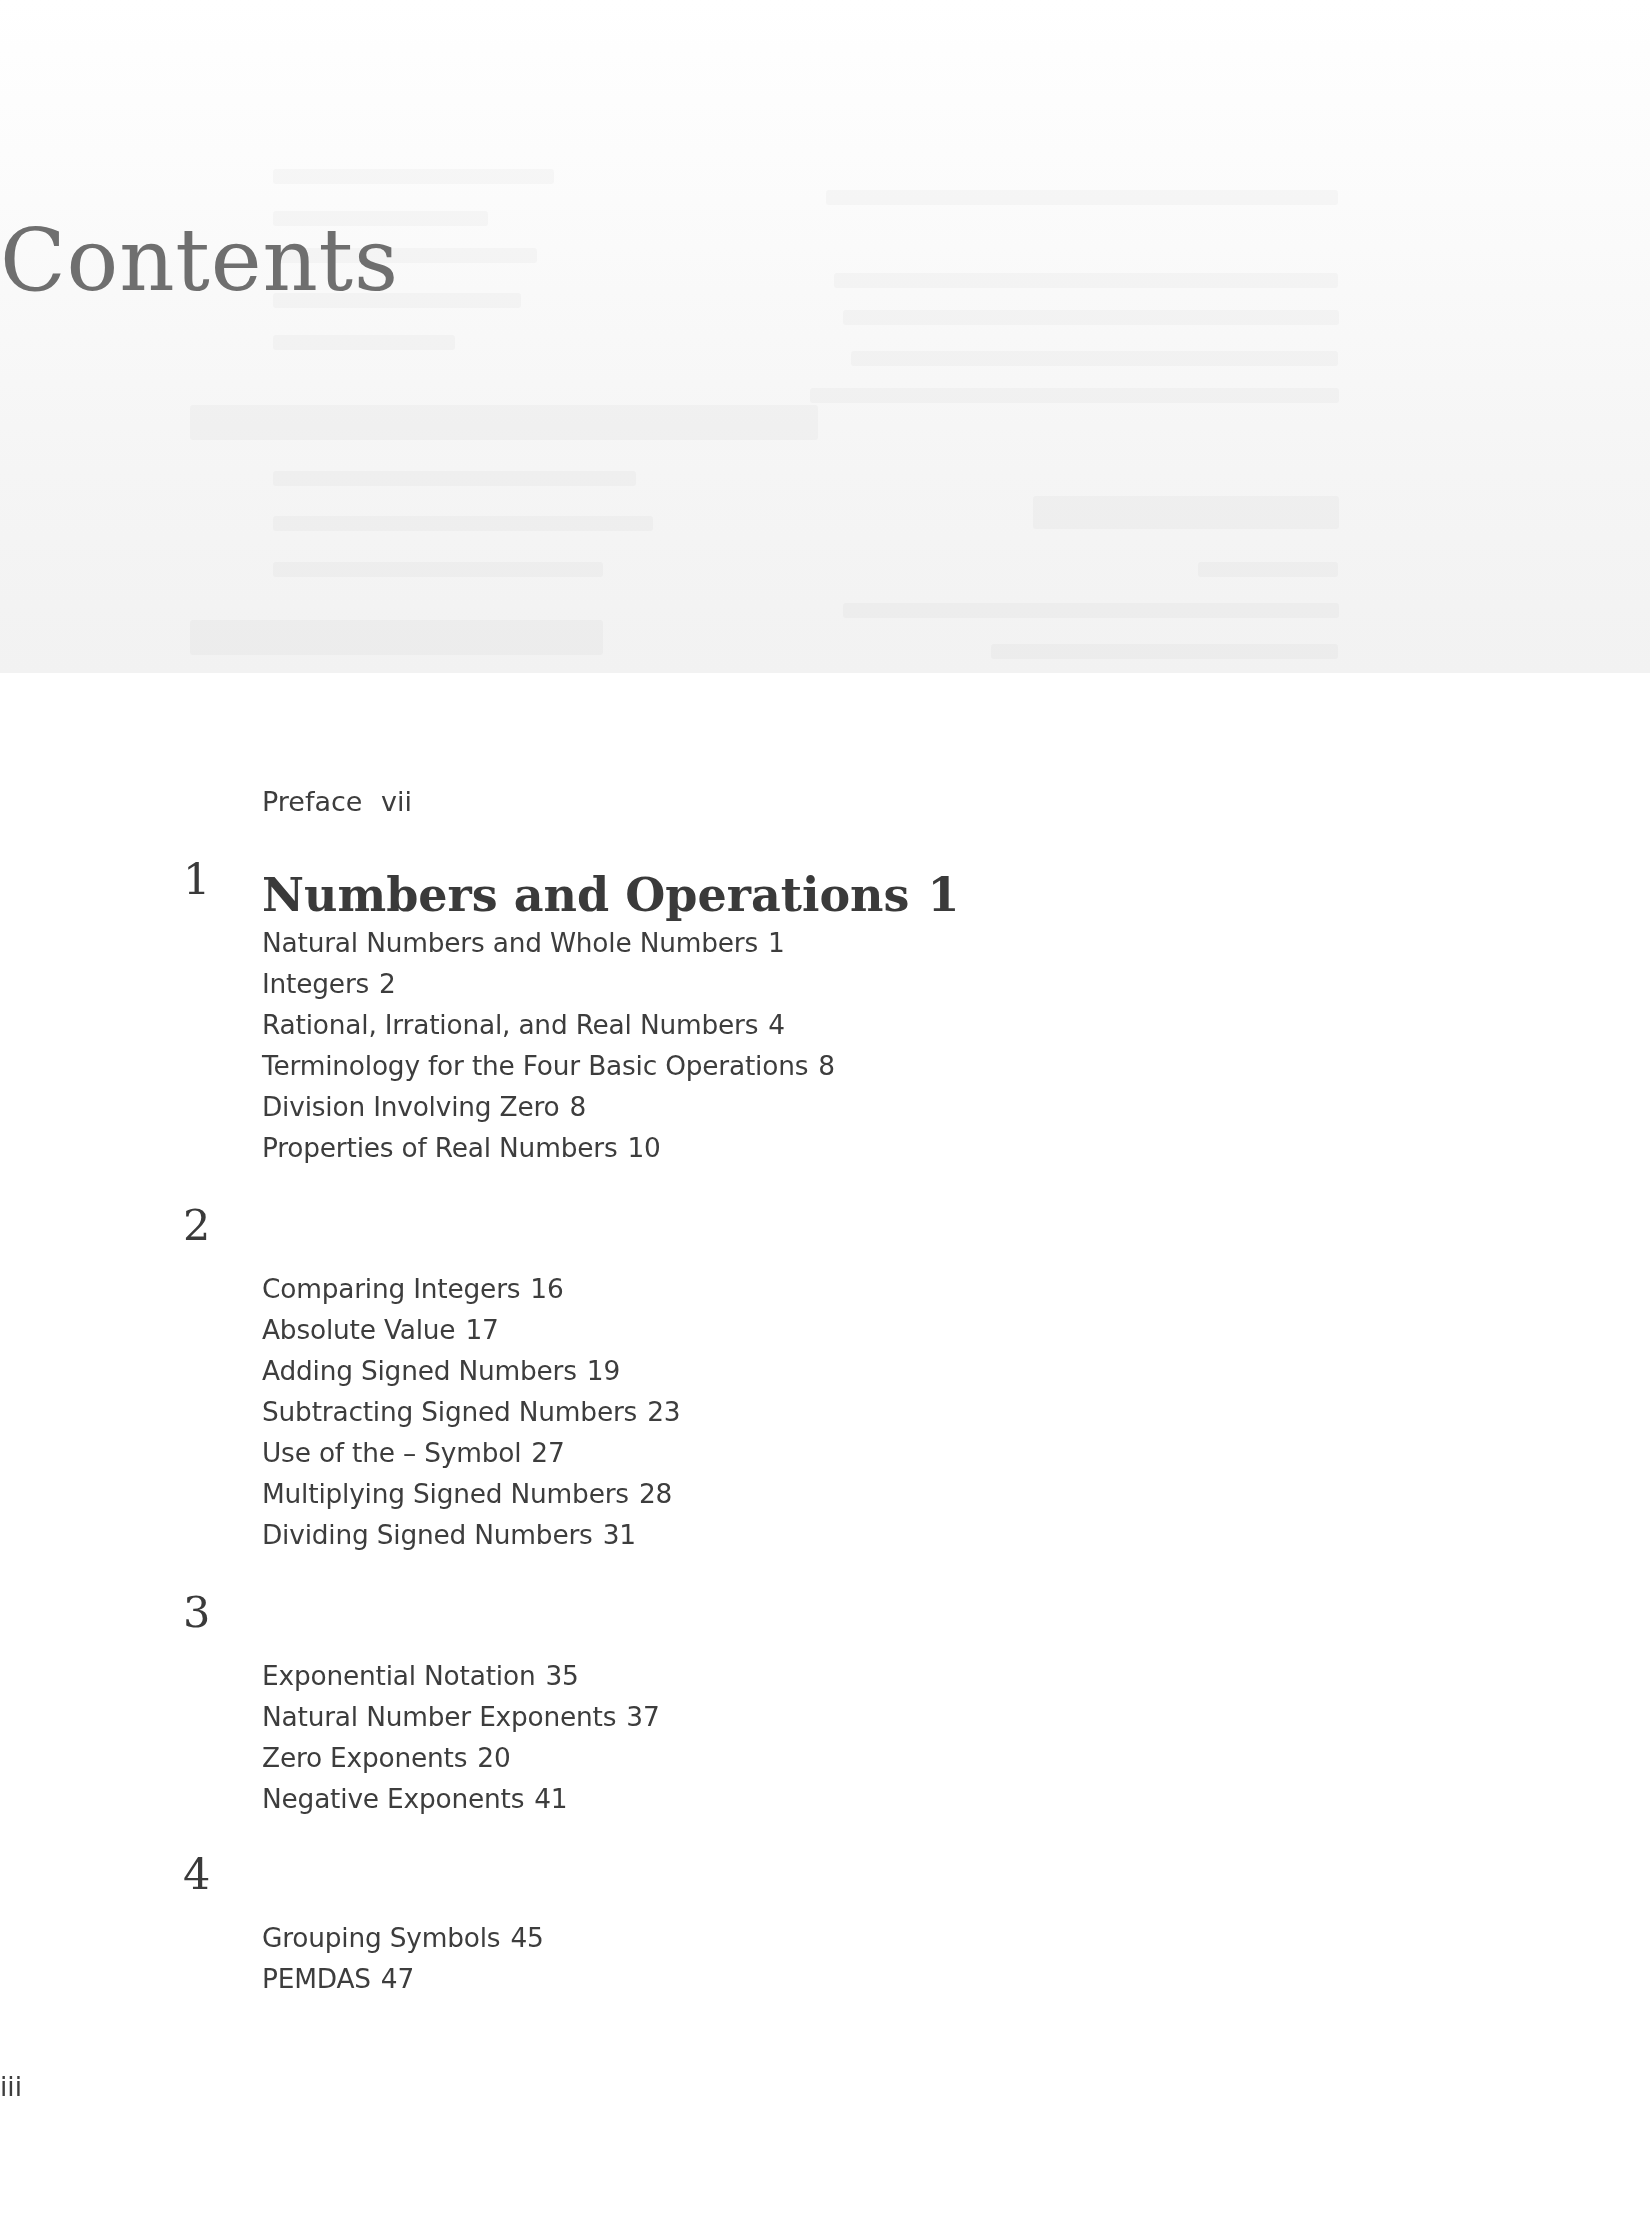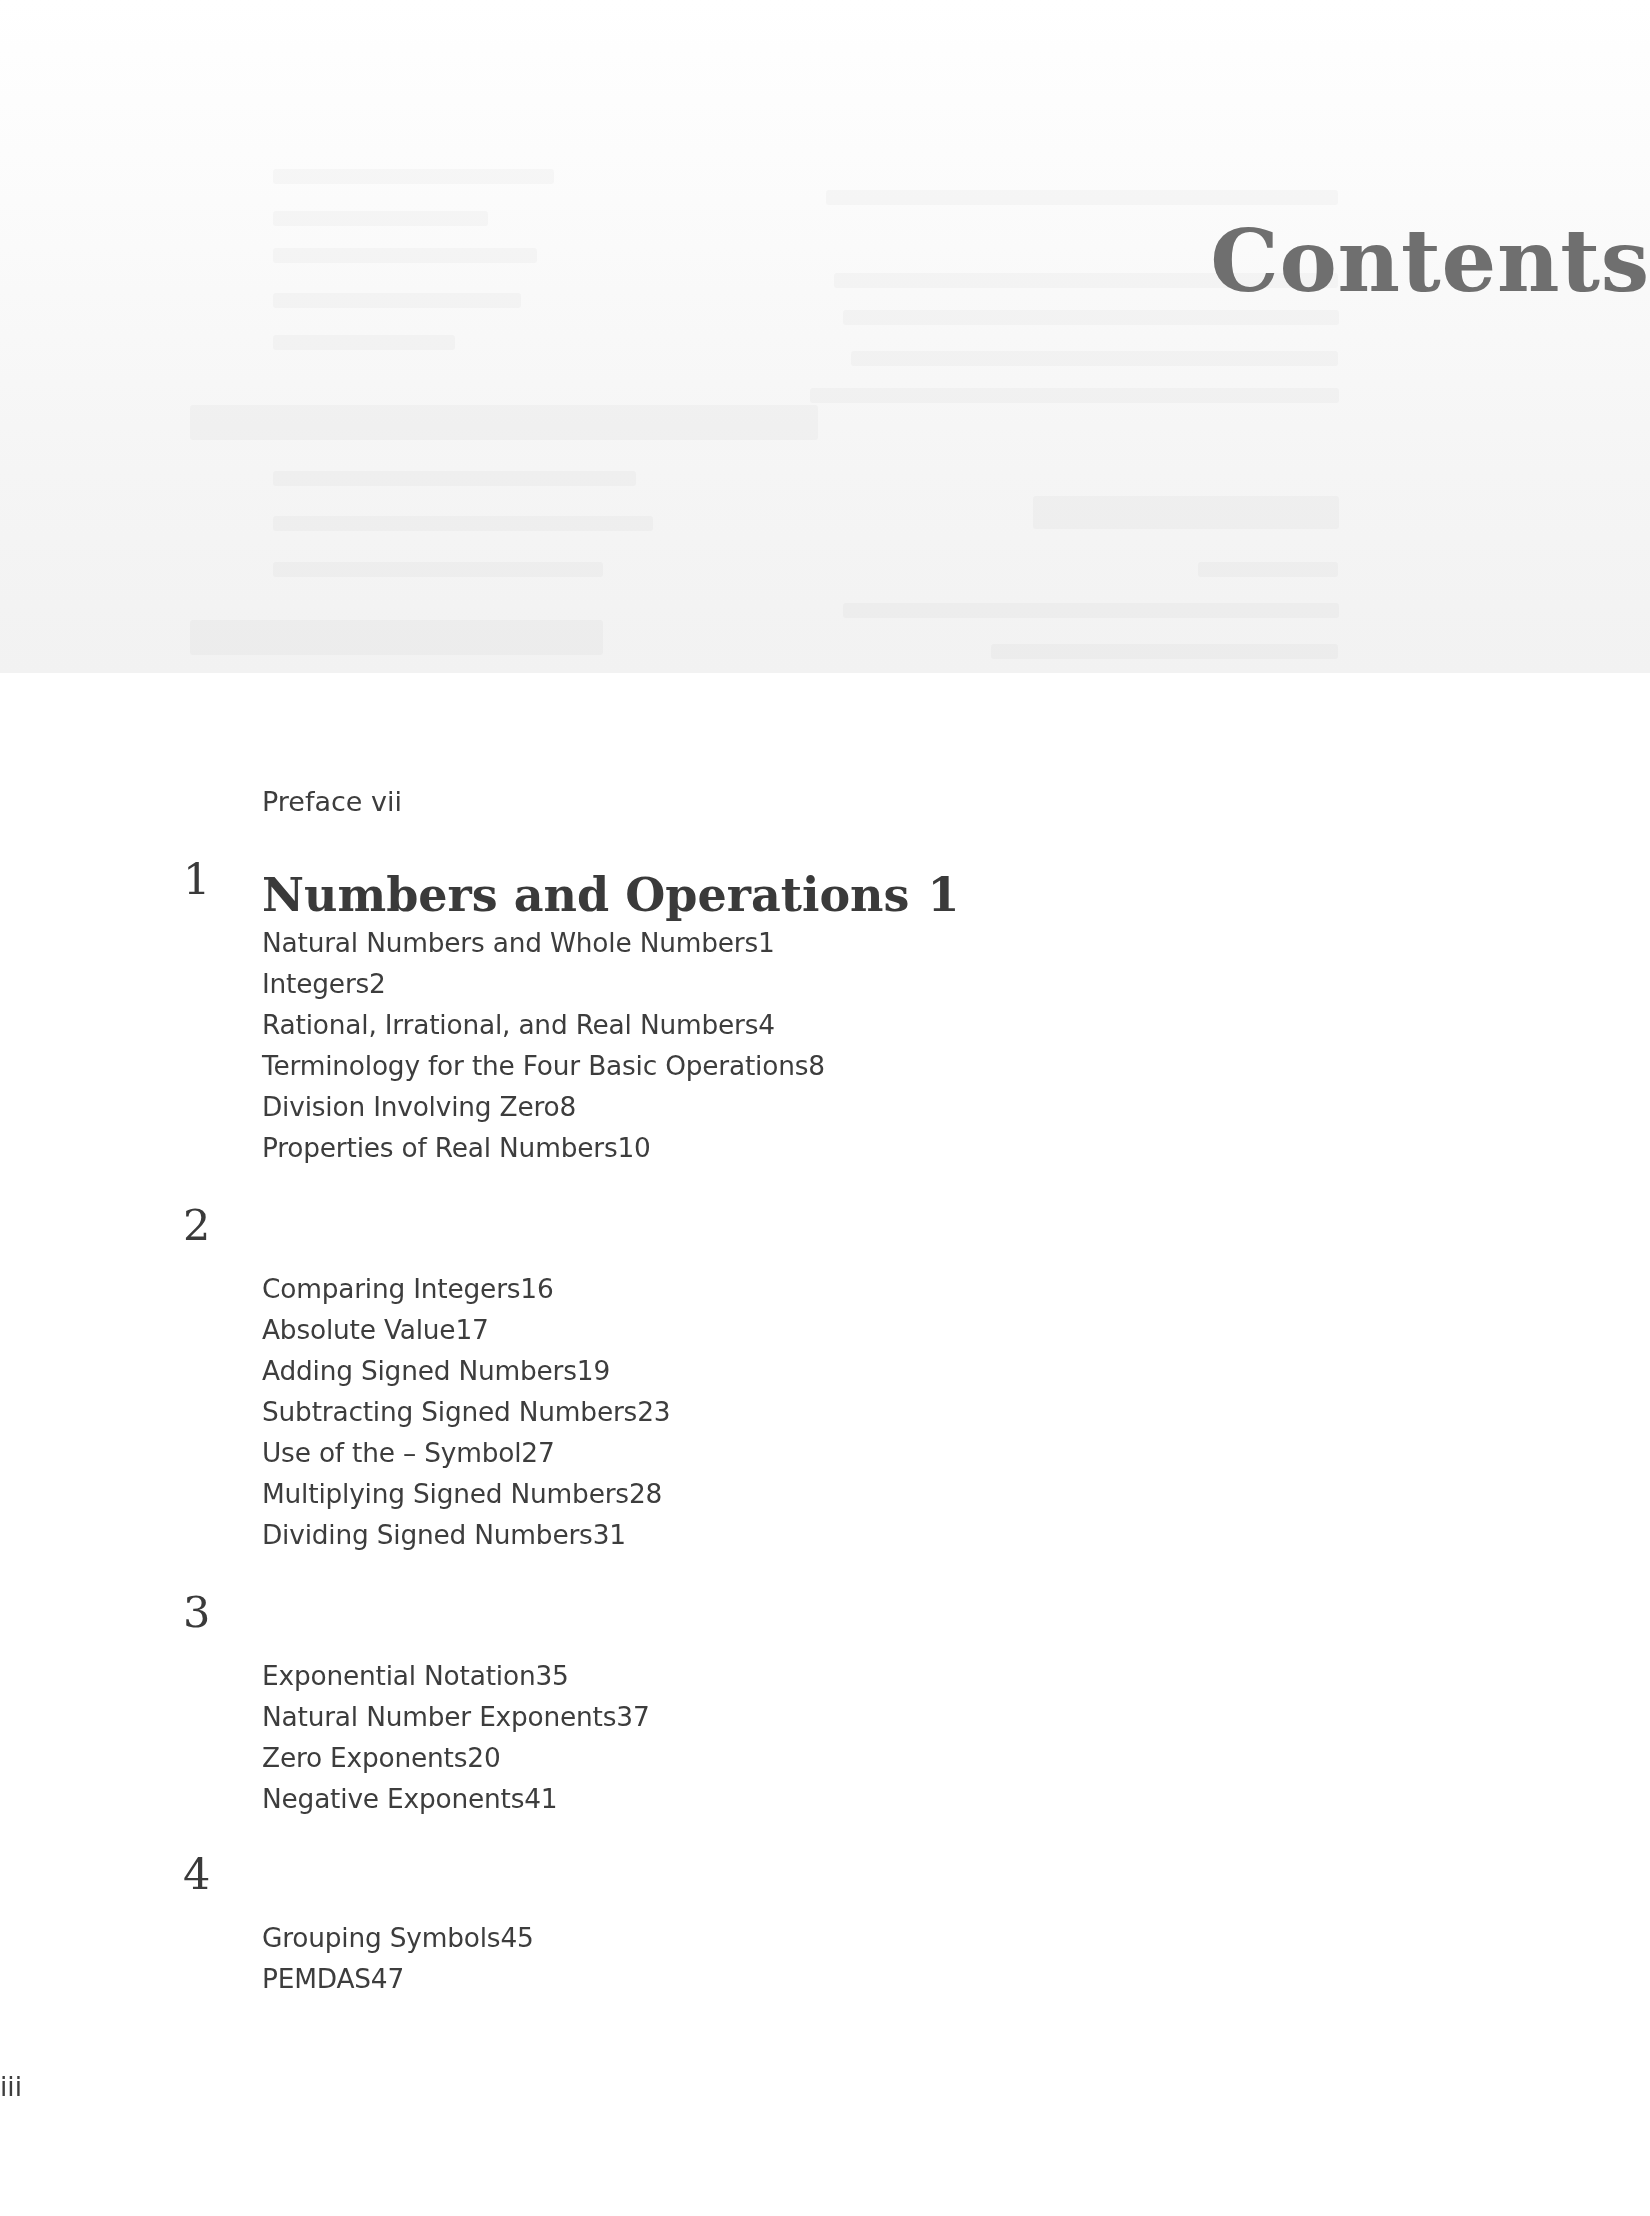--- a/index.html
+++ b/index.html
@@ -23,23 +23,23 @@
     .bleed-line {
       position: absolute;
       height: 15px;
       background: rgba(0,0,0,0.025);
       border-radius: 2.5px;
     }
     .title {
       position: absolute;
       left: 0; width: 1650px;
       top: 149px;
-      text-align: right;
+      text-align: left;
       font-family: "DejaVu Serif", serif;
-      font-weight: bold;
+      font-weight: normal;
       font-size: 86px;
       line-height: 107px;
       color: #6f6f6f;
       letter-spacing: 0.8px;
     }
     .toc {
       position: absolute;
       left: 0; top: 0;
       width: 1650px;
     }
@@ -95,20 +95,21 @@
     .section {
       font-family: "DejaVu Sans", sans-serif;
       font-size: 26.4px;
       line-height: 41px;
       height: 41px;
       color: #3d3d3d;
       white-space: nowrap;
       letter-spacing: -0.2px;
     }
     .section-page {
+      margin-left: 10px;
     }
     .folio {
       position: absolute;
       left: 0;
       width: 1650px;
       top: 2069px;
       font-family: "DejaVu Sans", sans-serif;
       font-size: 26.4px;
       line-height: 36px;
       color: #3d3d3d;

